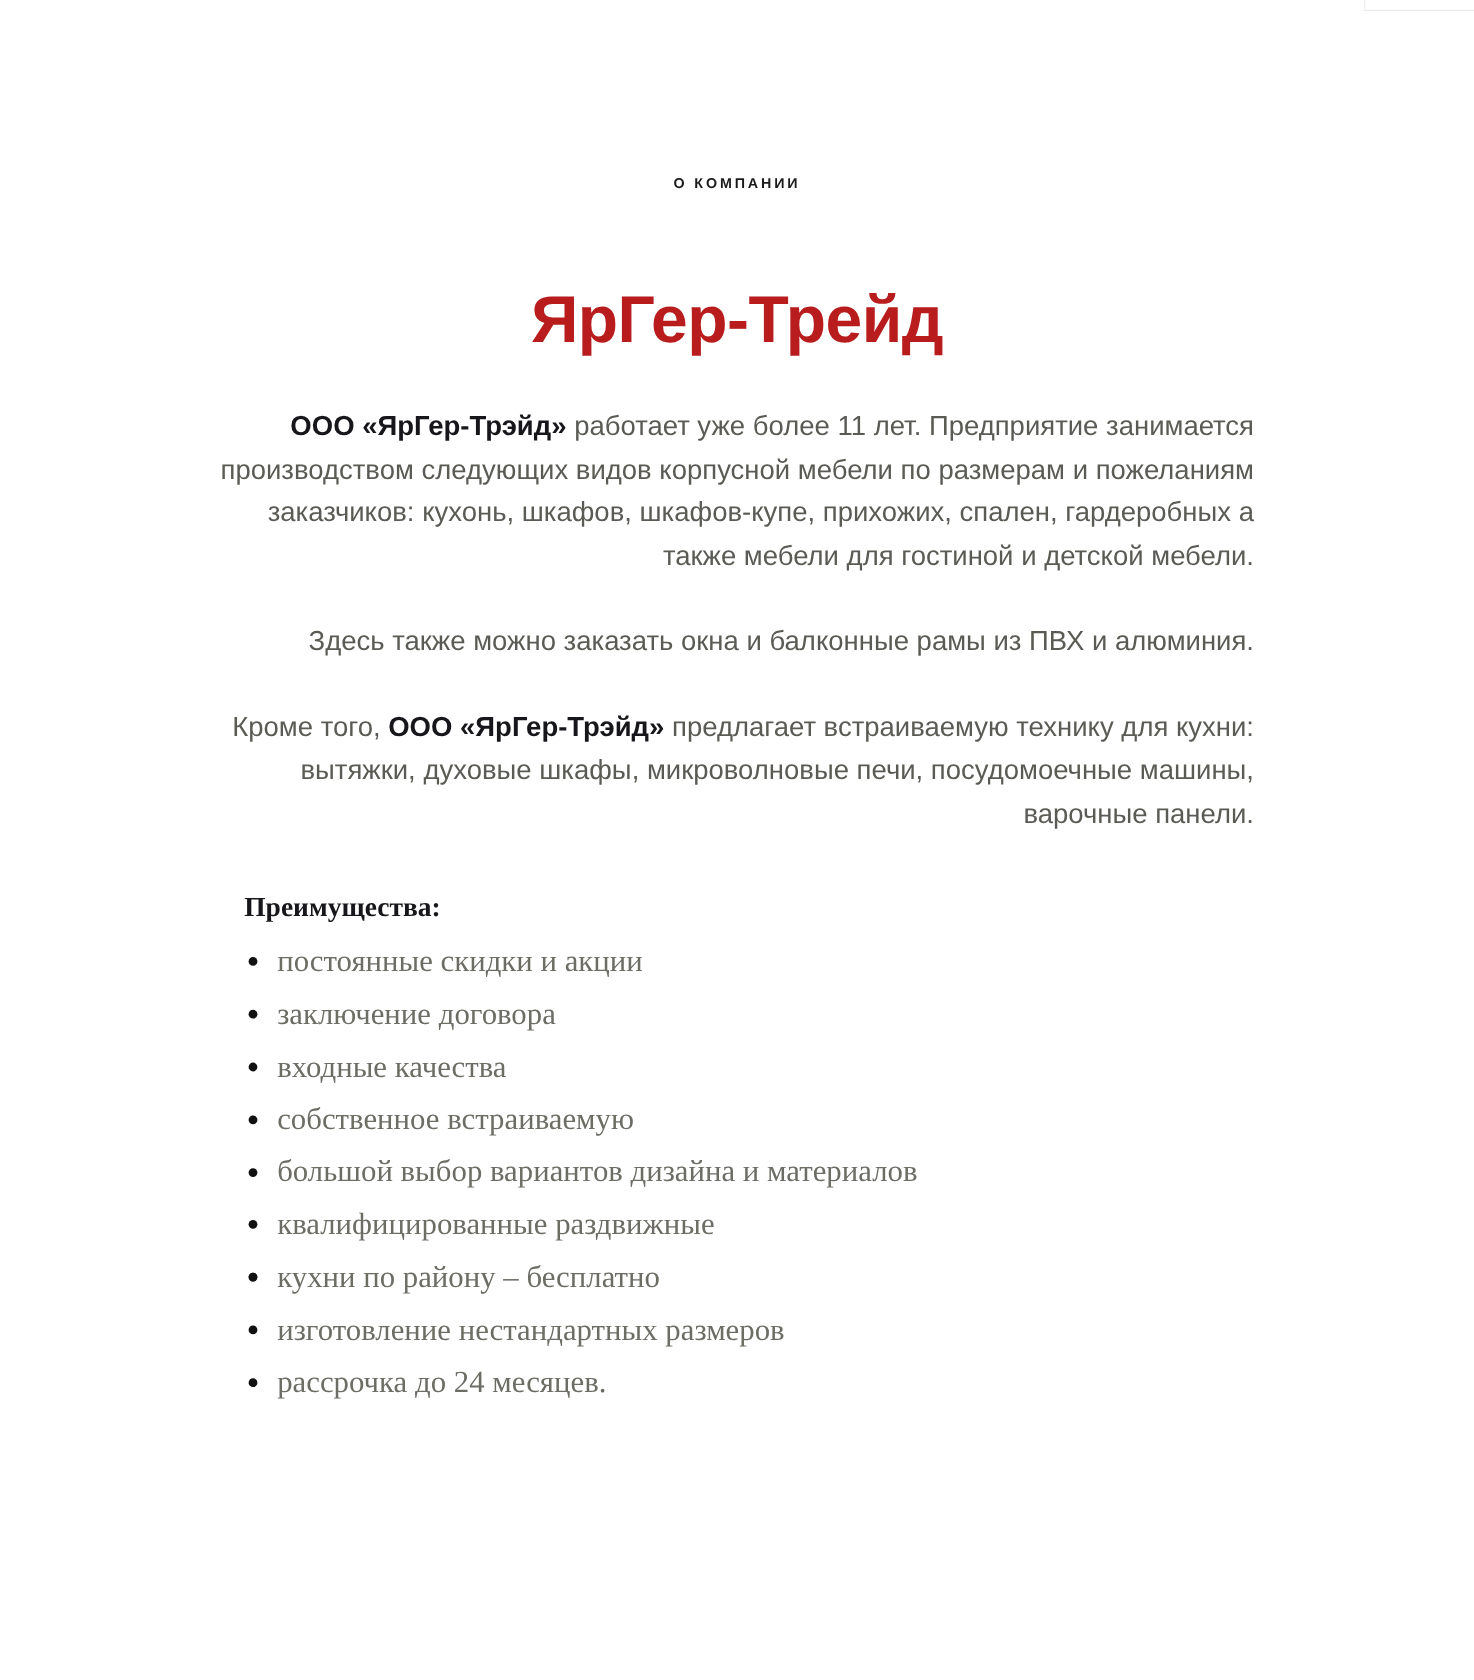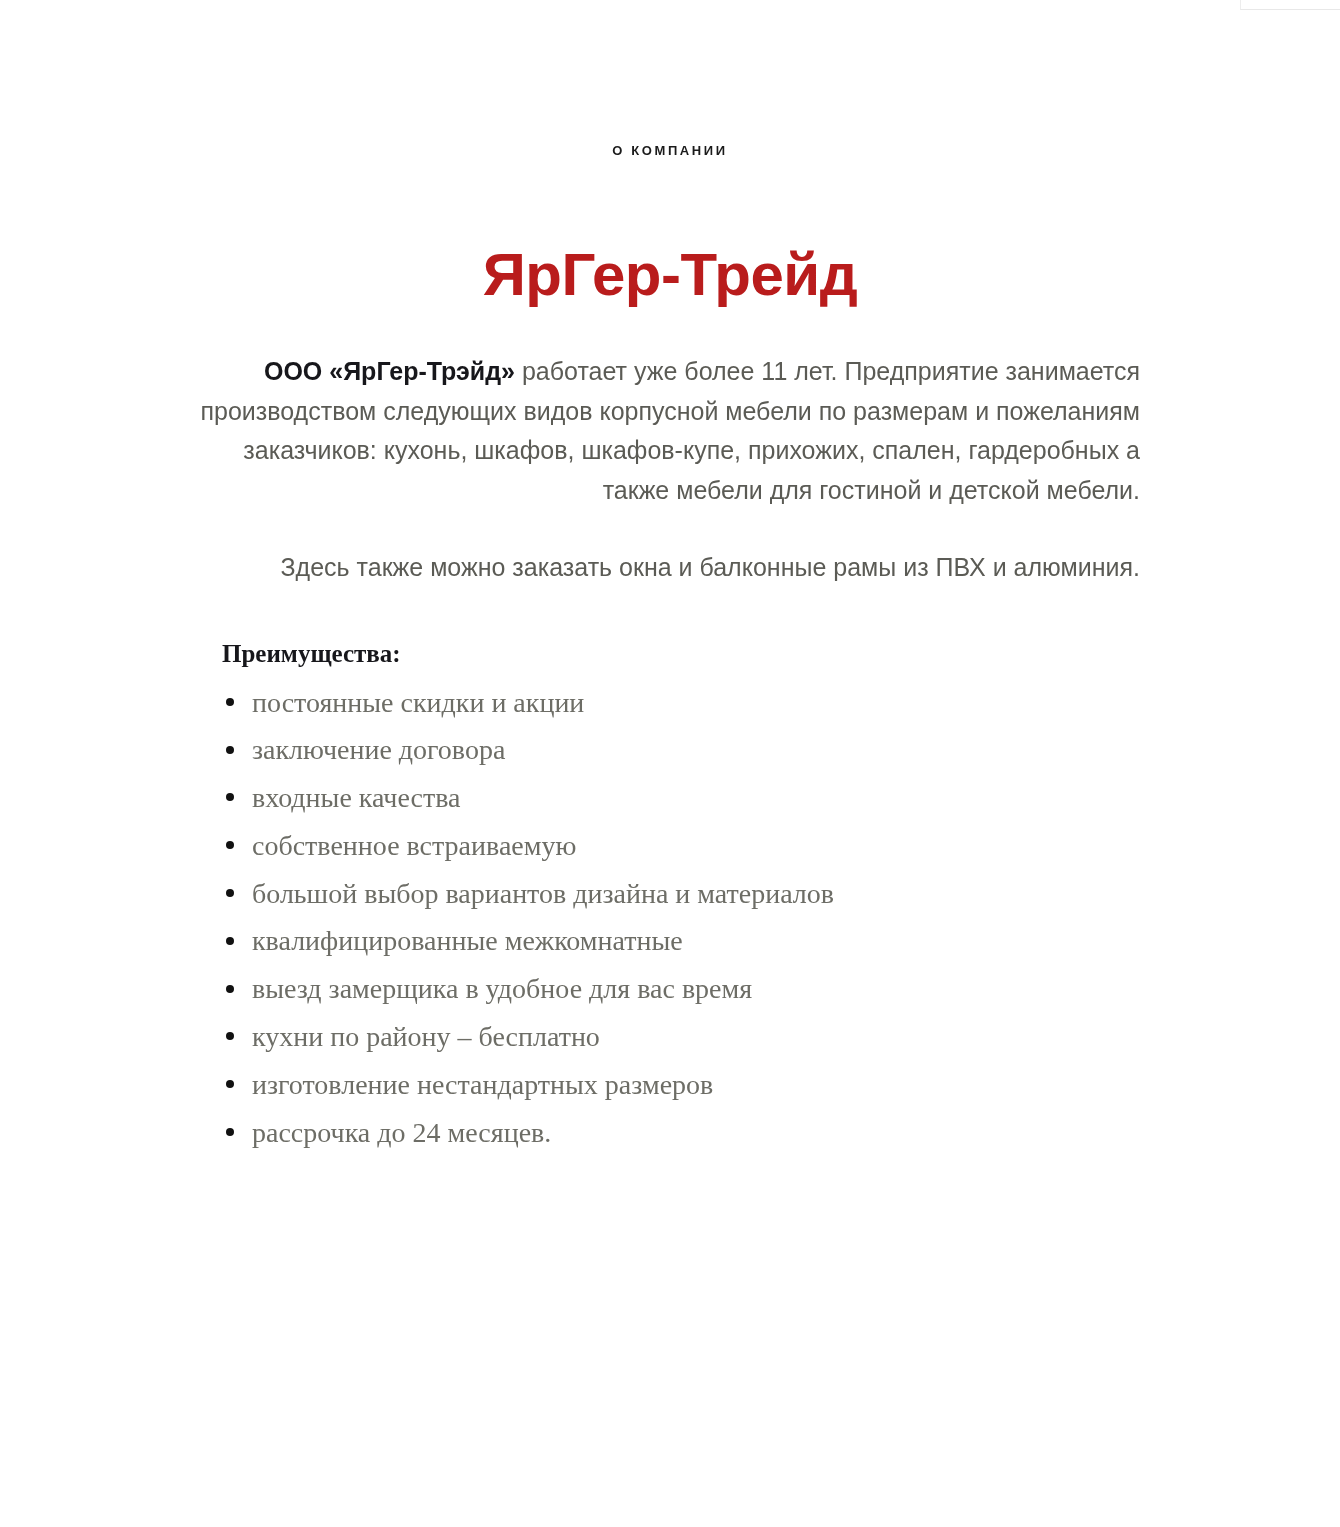--- a/index.html
+++ b/index.html
@@ -25,21 +25,21 @@
     width: 100px;
     height: 10px;
     border-bottom: 1px solid #e8e8e8;
     border-left: 1px solid #ededed;
     pointer-events: none;
   }
 
   .page {
     width: 1080px;
     padding: 16px;
-    margin: 0 auto;
+    margin: 16px auto;
   }
 
   .content {
     width: 940px;
     margin: 0 auto;
   }
 
   .eyebrow {
     text-align: center;
     font-size: 13px;
@@ -140,20 +140,23 @@
 
       <p class="para">
         <strong>ООО «ЯрГер-Трэйд»</strong><span> работает уже более 11 лет. Предприятие занимается производством следующих видов корпусной мебели по размерам и пожеланиям заказчиков: кухонь, шкафов, шкафов-купе, прихожих, спален, гардеробных а также мебели для гостиной и детской мебели.</span>
       </p>
 
 
       <p class="para">
         <span>Здесь также можно заказать окна и балконные рамы из ПВХ и алюминия.</span>
       </p>
 
+      <p class="para">
+        <span>Кроме того, </span><strong>ООО «ЯрГер-Трэйд»</strong><span> предлагает встраиваемую технику для кухни: вытяжки, духовые шкафы, микроволновые печи, посудомоечные машины, варочные панели.</span>
+      </p>
 
     </div>
 
     <div class="advantages">
       <h2 class="advantages-title">Преимущества:</h2>
 
       <ul class="advantages-list">
         <li>
           <span class="bullet"></span>
           <span>постоянные скидки и акции</span>
@@ -169,25 +172,24 @@
         <li>
           <span class="bullet"></span>
           <span>собственное встраиваемую</span>
         </li>
         <li>
           <span class="bullet"></span>
           <span>большой выбор вариантов дизайна и материалов</span>
         </li>
         <li>
           <span class="bullet"></span>
-          <span>квалифицированные межкомнатные</span>
-        </li>
-        <li>
-          <span class="bullet"></span>
-          <span>выезд замерщика в удобное для вас время</span>
+          <span>квалифицированные раздвижные</span>
+        </li>
+        <li>
+          <span class="bullet"></span>
         </li>
         <li>
           <span class="bullet"></span>
           <span>кухни по району – бесплатно</span>
         </li>
         <li>
           <span class="bullet"></span>
           <span>изготовление нестандартных размеров</span>
         </li>
         <li>

